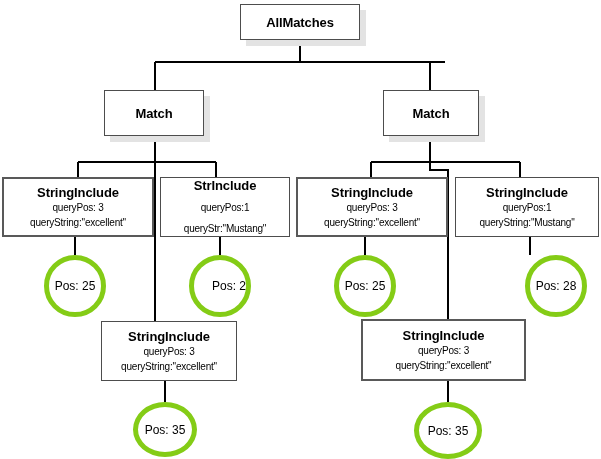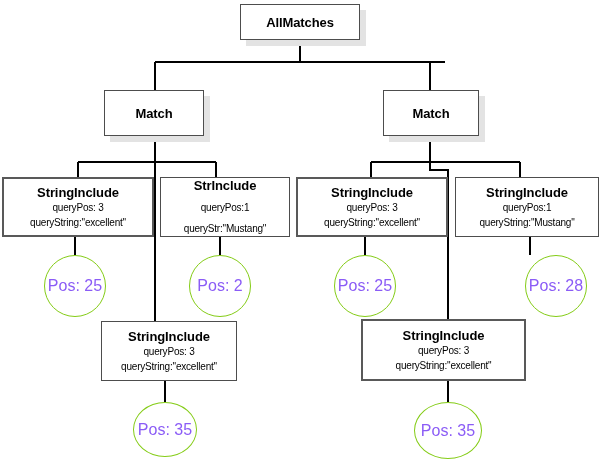--- a/index.html
+++ b/index.html
@@ -52,28 +52,28 @@
     line-height: 15px;
     letter-spacing: -0.2px;
     white-space: nowrap;
   }
   .node.simple .title {
     font-size: 13px;
   }
   .leaf {
     position: absolute;
     box-sizing: border-box;
-    border: 1px solid #84cc16;
+    border: 5px solid #84cc16;
     border-radius: 50%;
     background: #ffffff;
     display: flex;
     align-items: center;
     justify-content: center;
-    font-size: 16px;
-    color: #8b5cf6;
+    font-size: 12px;
+    color: #000000;
     z-index: 3;
   }
 </style>
 </head>
 <body>
 
 <div id="canvas">
 
   <svg id="edges" viewBox="0 0 601 459" xmlns="http://www.w3.org/2000/svg">
     <g stroke="#000000" stroke-width="1.4" fill="none" shape-rendering="crispEdges">
@@ -140,21 +140,21 @@
   <div class="node" style="left:455px; top:177px; width:144px; height:60px;">
     <span class="title">StringInclude</span>
     <span class="line">queryPos:1</span>
     <span class="line">queryString:"Mustang"</span>
   </div>
 
   <div class="leaf" style="left:44px; top:255px; width:62px; height:62px;">
     <span>Pos: 25</span>
   </div>
 
-  <div class="leaf" style="left:189px; top:255px; width:62px; height:62px;">
+  <div class="leaf" style="left:189px; top:255px; width:62px; height:62px;justify-content:flex-end;">
     <span>Pos: 2</span>
   </div>
 
   <div class="leaf" style="left:334px; top:255px; width:62px; height:62px;">
     <span>Pos: 25</span>
   </div>
 
   <div class="leaf" style="left:525px; top:255px; width:62px; height:62px;">
     <span>Pos: 28</span>
   </div>

